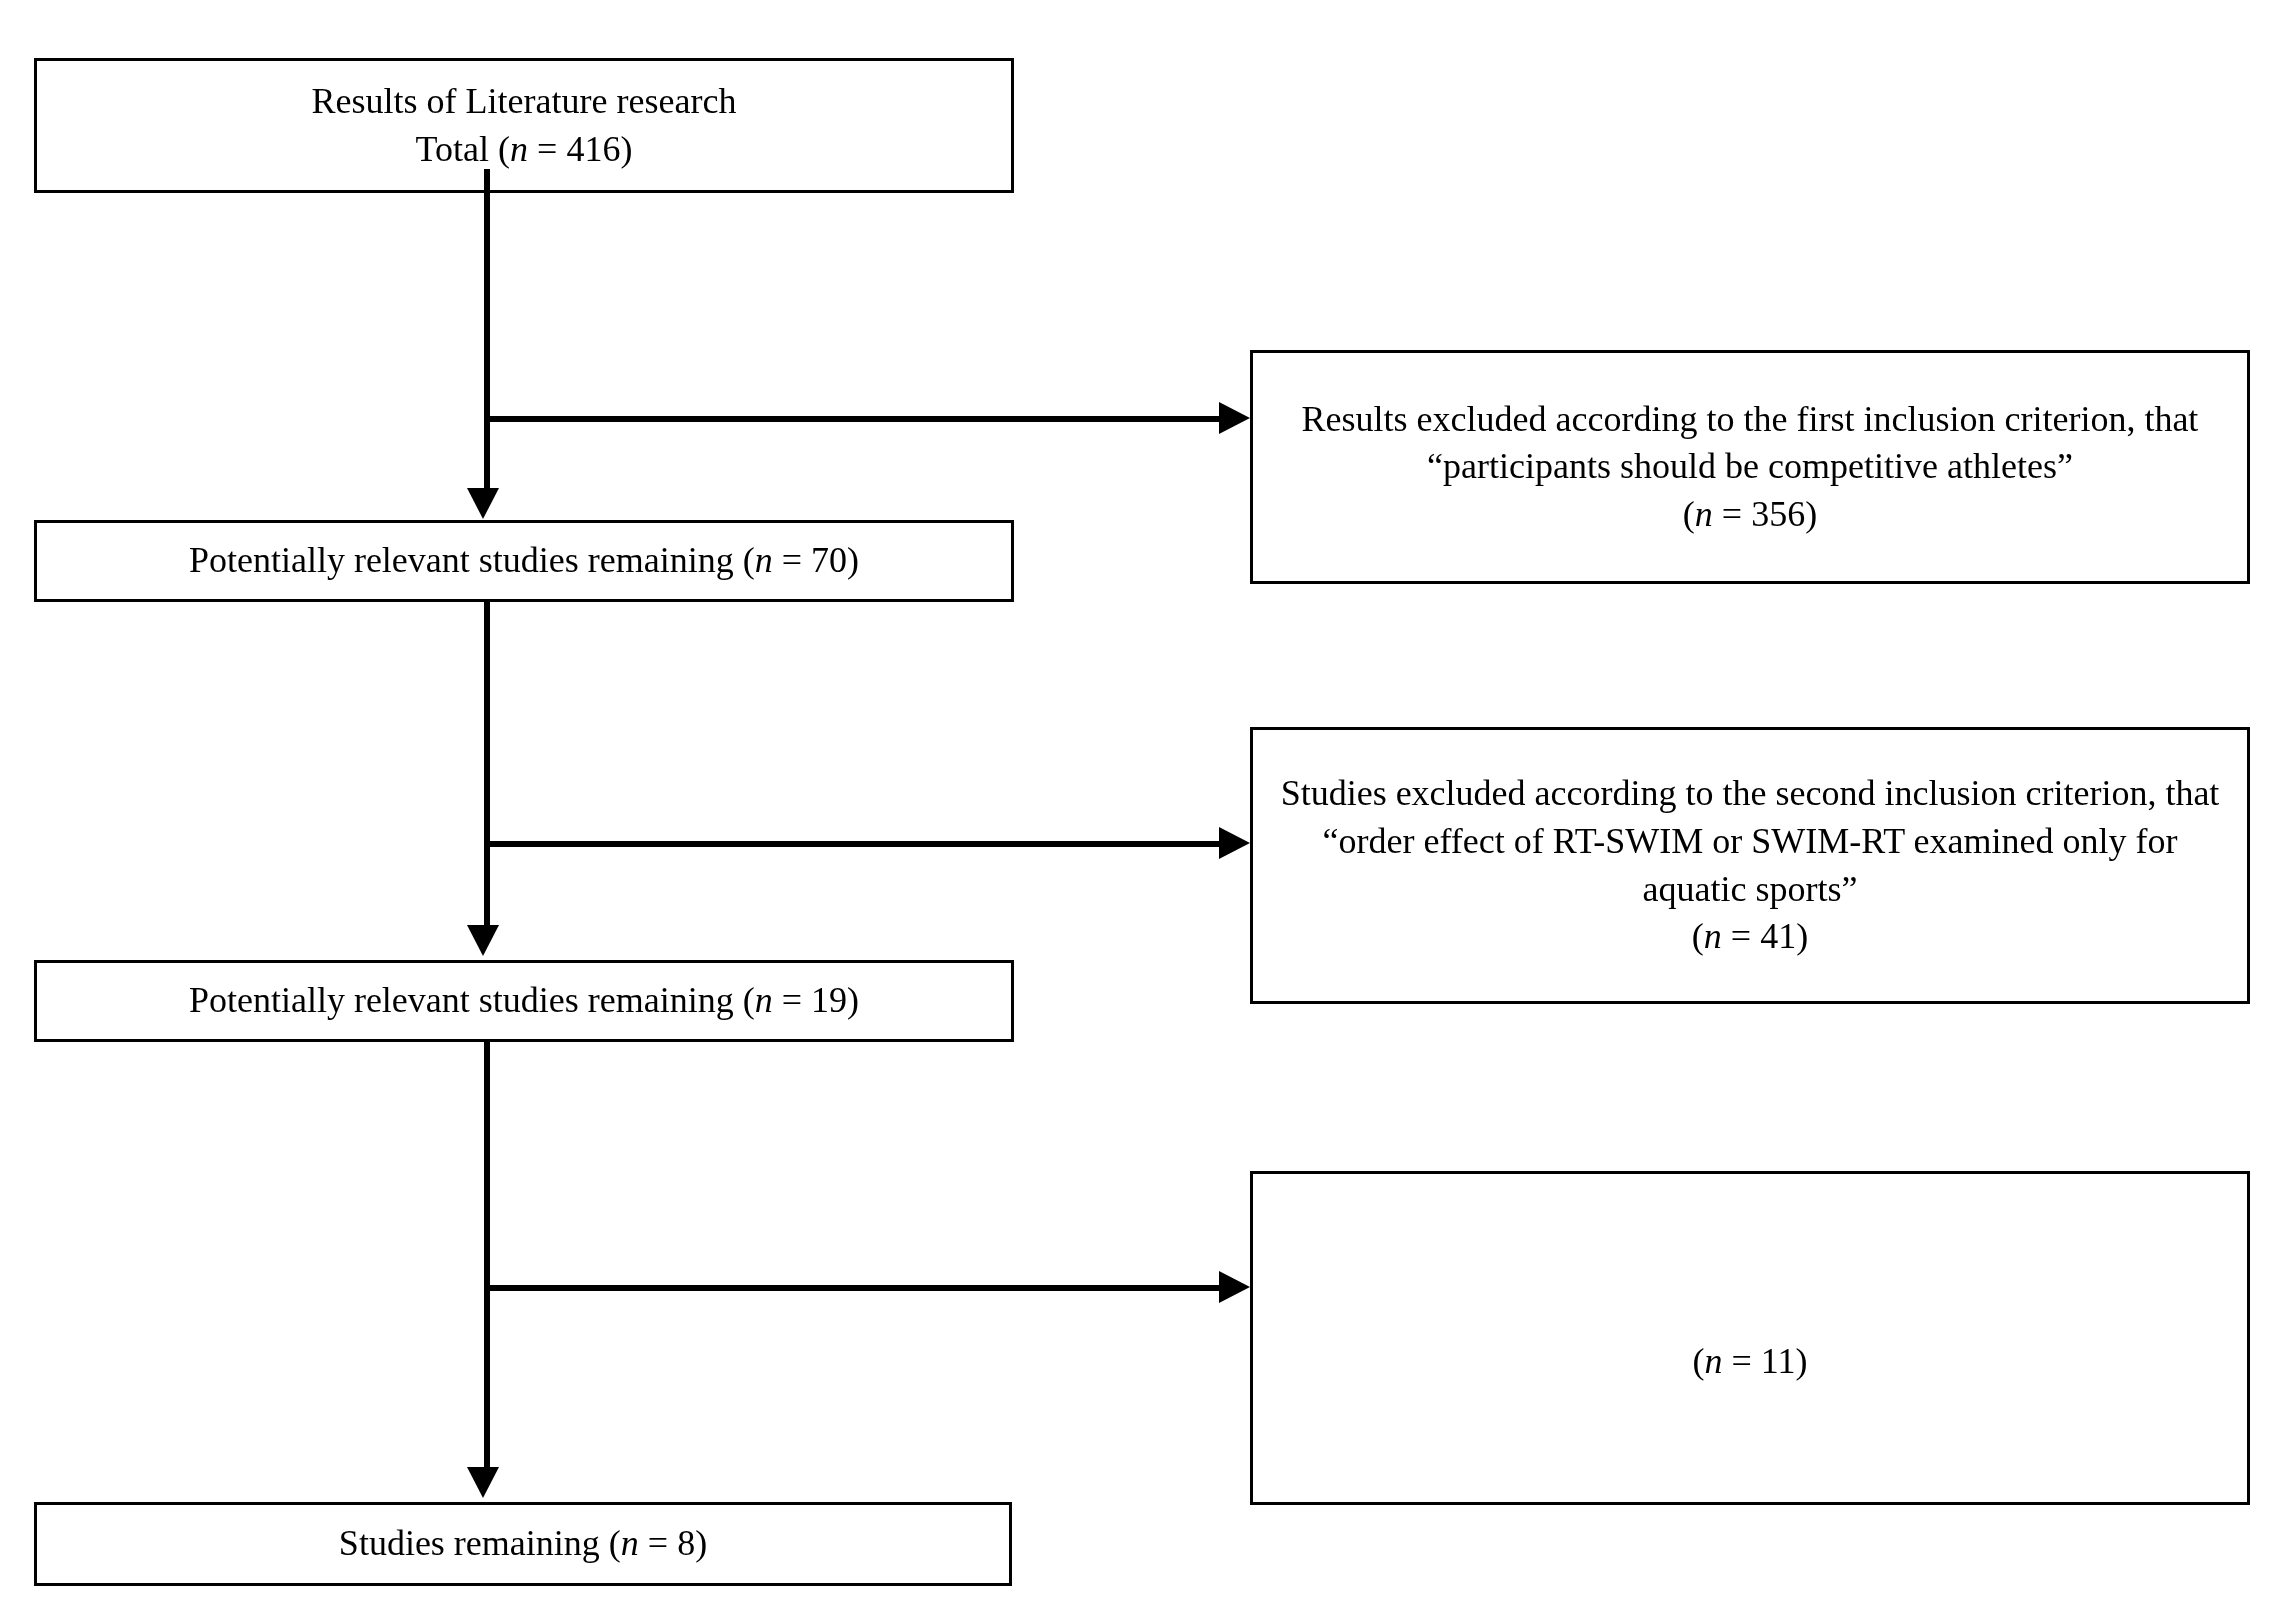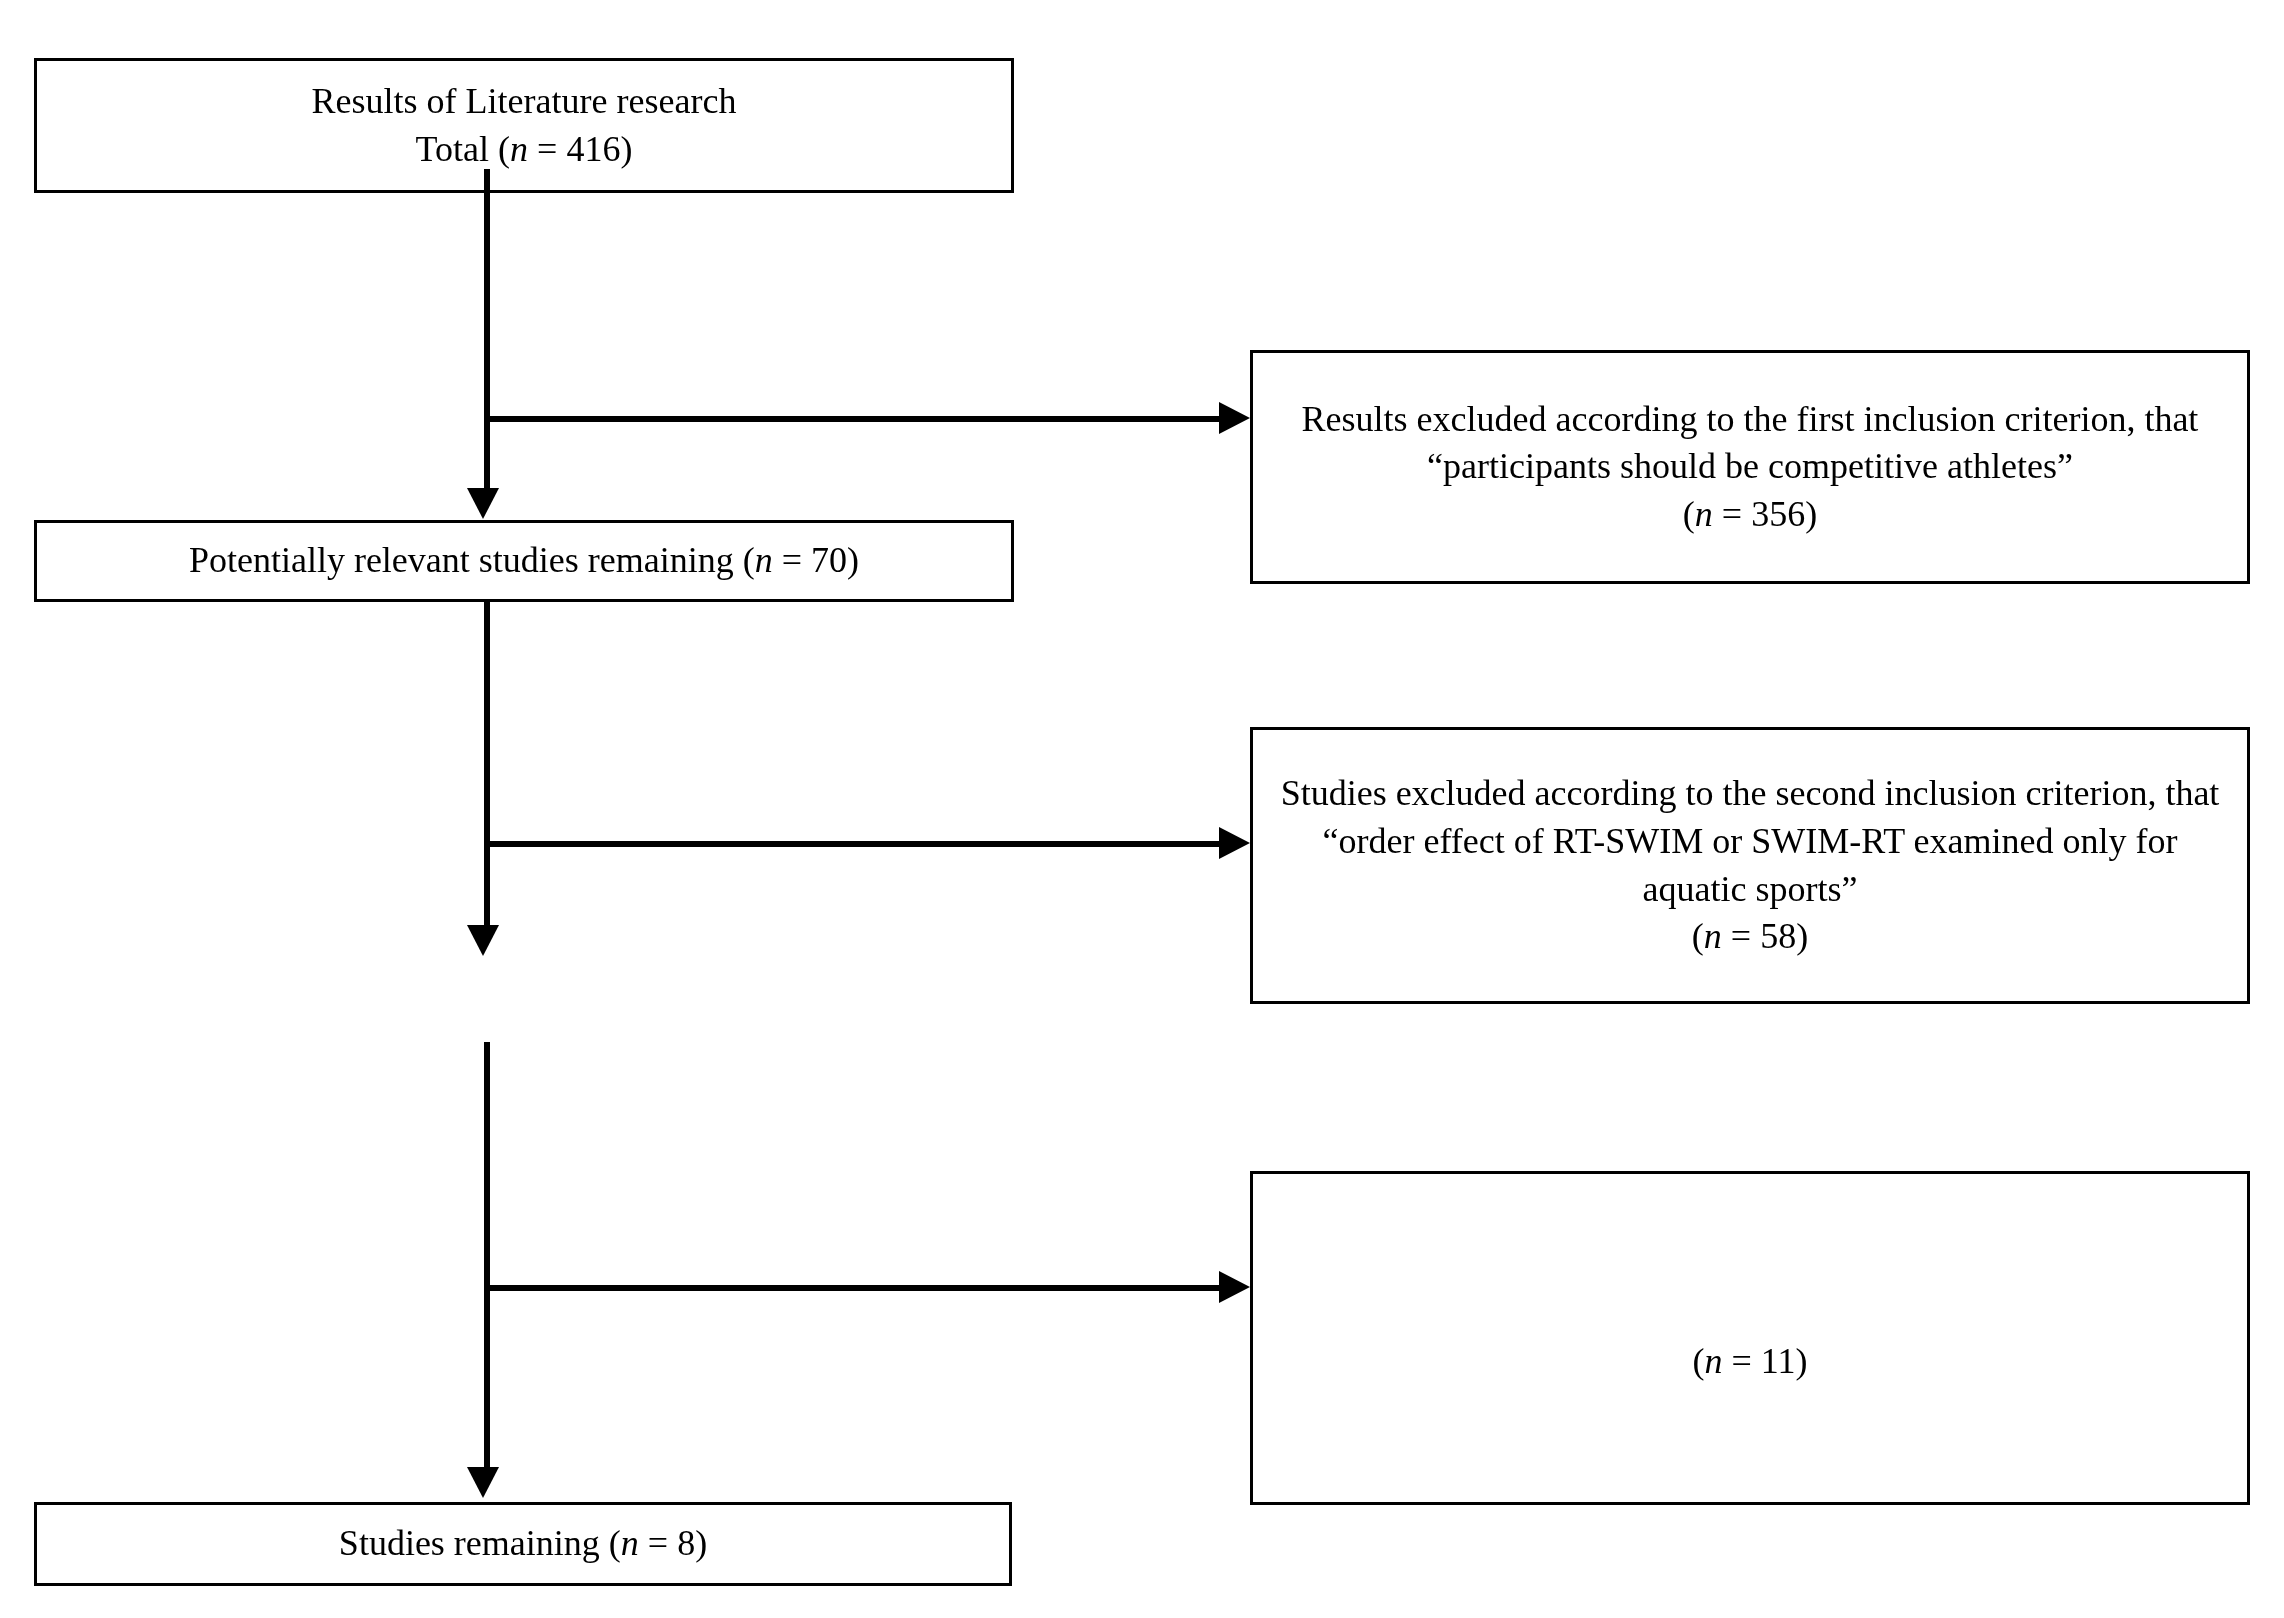--- a/index.html
+++ b/index.html
@@ -112,31 +112,34 @@
 <div id="flowchart">
 
   <div class="node" id="node-results">
     <span class="txt"><span>Results of Literature research</span><br>Total (<span class="ital">n</span> = <span>416</span>)</span>
   </div>
 
   <div class="node" id="node-remaining-60">
     <span class="txt">Potentially relevant studies remaining (<span class="ital">n</span> = <span>70</span>)</span>
   </div>
 
+  <div class="node" id="node-remaining-19">
+    <span class="txt">Potentially relevant studies remaining (<span class="ital">n</span> = <span>19</span>)</span>
+  </div>
 
   <div class="node" id="node-studies-8">
     <span class="txt">Studies remaining (<span class="ital">n</span> = <span>8</span>)</span>
   </div>
 
   <div class="node tall" id="node-excluded-356">
     <span class="txt"><span>Results excluded according to the first inclusion criterion, that “participants should be competitive athletes”</span><br>(<span class="ital">n</span> = <span>356</span>)</span>
   </div>
 
   <div class="node tall" id="node-excluded-41">
-    <span class="txt"><span>Studies excluded according to the second inclusion criterion, that “order effect of RT-SWIM or SWIM-RT examined only for aquatic sports”</span><br>(<span class="ital">n</span> = <span>58</span>)</span>
+    <span class="txt"><span>Studies excluded according to the second inclusion criterion, that “order effect of RT-SWIM or SWIM-RT examined only for aquatic sports”</span><br>(<span class="ital">n</span> = <span>41</span>)</span>
   </div>
 
   <div class="node tall" id="node-excluded-11">
     <span class="txt"><br>(<span class="ital">n</span> = <span>11</span>)</span>
   </div>
 
   <div class="vline" id="trunk-1"></div>
   <div class="arrow-down" id="arrowhead-1"></div>
   <div class="hline" id="branch-1-line"></div>
   <div class="arrow-right" id="branch-1-head"></div>

